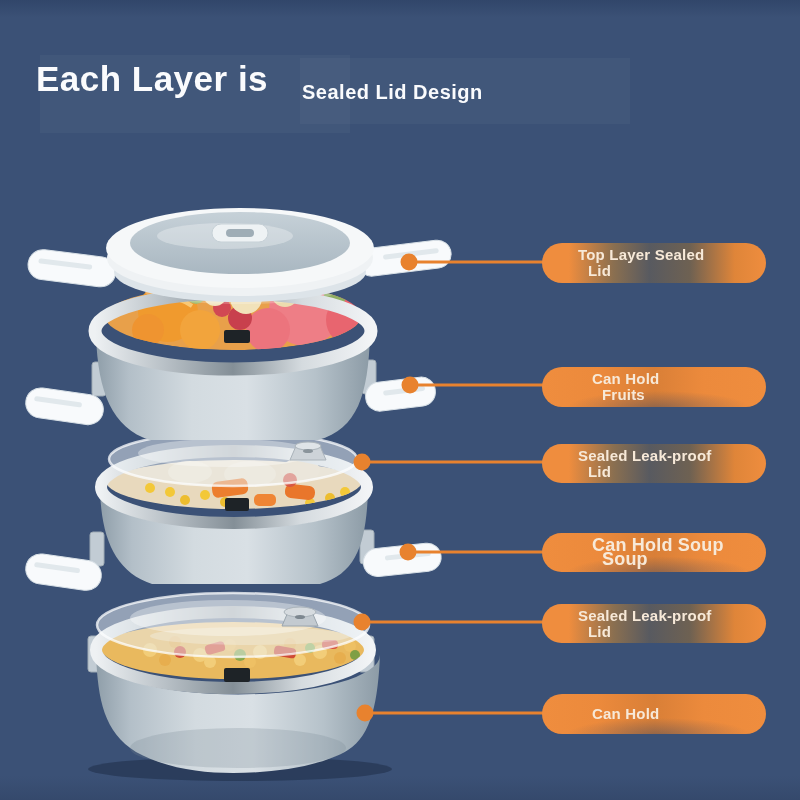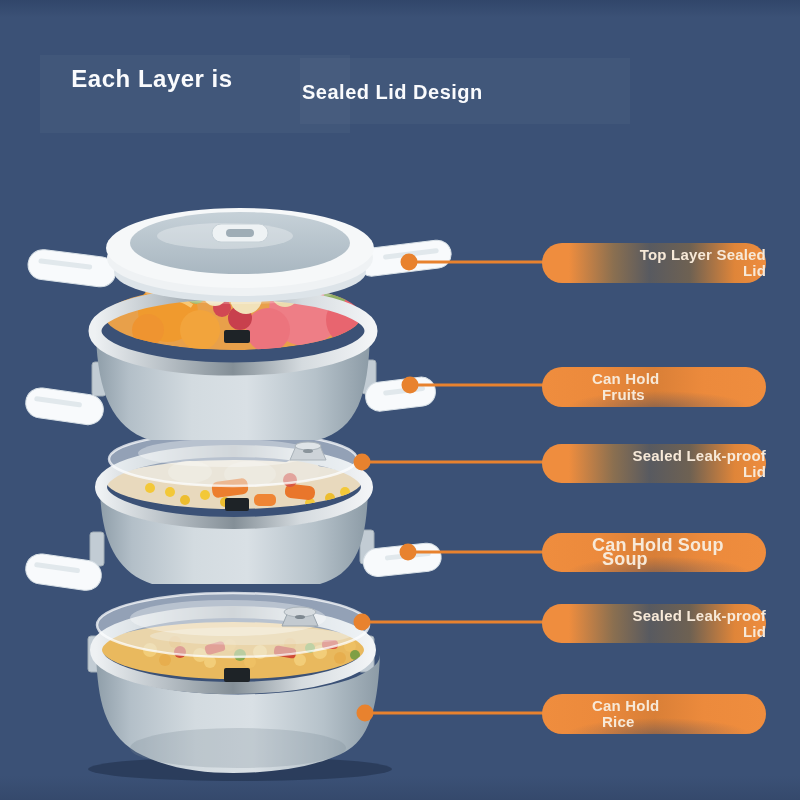--- a/index.html
+++ b/index.html
@@ -10,37 +10,36 @@
   .stage {
     position:relative; width:800px; height:800px;
     background:linear-gradient(180deg,#31466a 0%, #3b5176 2.2%, #3b5176 97%, #35496c 100%);
   }
   
   .ghost-panel { position:absolute; background:rgba(255,255,255,0.035); }
   .ghost-left  { left:40px; top:55px; width:310px; height:78px; }
   .ghost-right { left:300px; top:58px; width:330px; height:66px; }
 
   .heading { position:absolute; color:#fafbfd; font-weight:bold; letter-spacing:0.5px; }
-  .heading-left  { left:18px; top:62px; width:268px; text-align:center; font-size:24px; line-height:33px; }
+  .heading-left  { left:18px; top:62px; width:268px; text-align:center; font-size:35px; line-height:33px; }
   .heading-right { left:302px; top:76px; font-size:20px; line-height:33px; white-space:nowrap; }
 
   svg.art { position:absolute; left:0; top:0; width:800px; height:800px; }
 
   .pill {
     position:absolute; width:224px; height:40px; border-radius:21px;
     color:#f7e9d8; font-weight:bold; box-sizing:border-box;
     display:flex; flex-direction:column; justify-content:center;
     font-size:15px; line-height:16px; letter-spacing:0.2px;
   }
   .pill .l2 { margin-left:10px; }
   .pill.dark {
     background:linear-gradient(90deg,#ef8d3e 0%, #ef8d3e 12%, #8a6f50 32%,
       #585a60 48%, #6e6152 66%, #df8539 86%, #ef8d3e 100%);
     padding-left:36px;
-    align-items:flex-end;
   }
   .pill.solid {
     background:
       radial-gradient(60% 62% at 52% 102%, rgba(47,66,99,0.42), rgba(47,66,99,0) 68%),
       linear-gradient(90deg,#ef8d3e 0%, #ec8a3c 25%, #d97f37 50%, #ec8a3c 72%, #ef8d3e 100%);
     padding-left:50px;
   }
   .pill.small { font-size:18px; line-height:13.5px; }
   .pill-1 { left:542px; top:243px; }
   .pill-2 { left:542px; top:367px; }
@@ -265,16 +264,15 @@
   <div class="pill pill-4 solid small">
     <div class="l1">Can Hold Soup</div>
     <div class="l2">Soup</div>
   </div>
   <div class="pill pill-5 dark">
     <div class="l1">Sealed Leak-proof</div>
     <div class="l2">Lid</div>
   </div>
   <div class="pill pill-6 solid">
     <div class="l1">Can Hold</div>
-    <div class="l2">Rice</div>
   </div>
 
 </div>
 
 </body></html>

